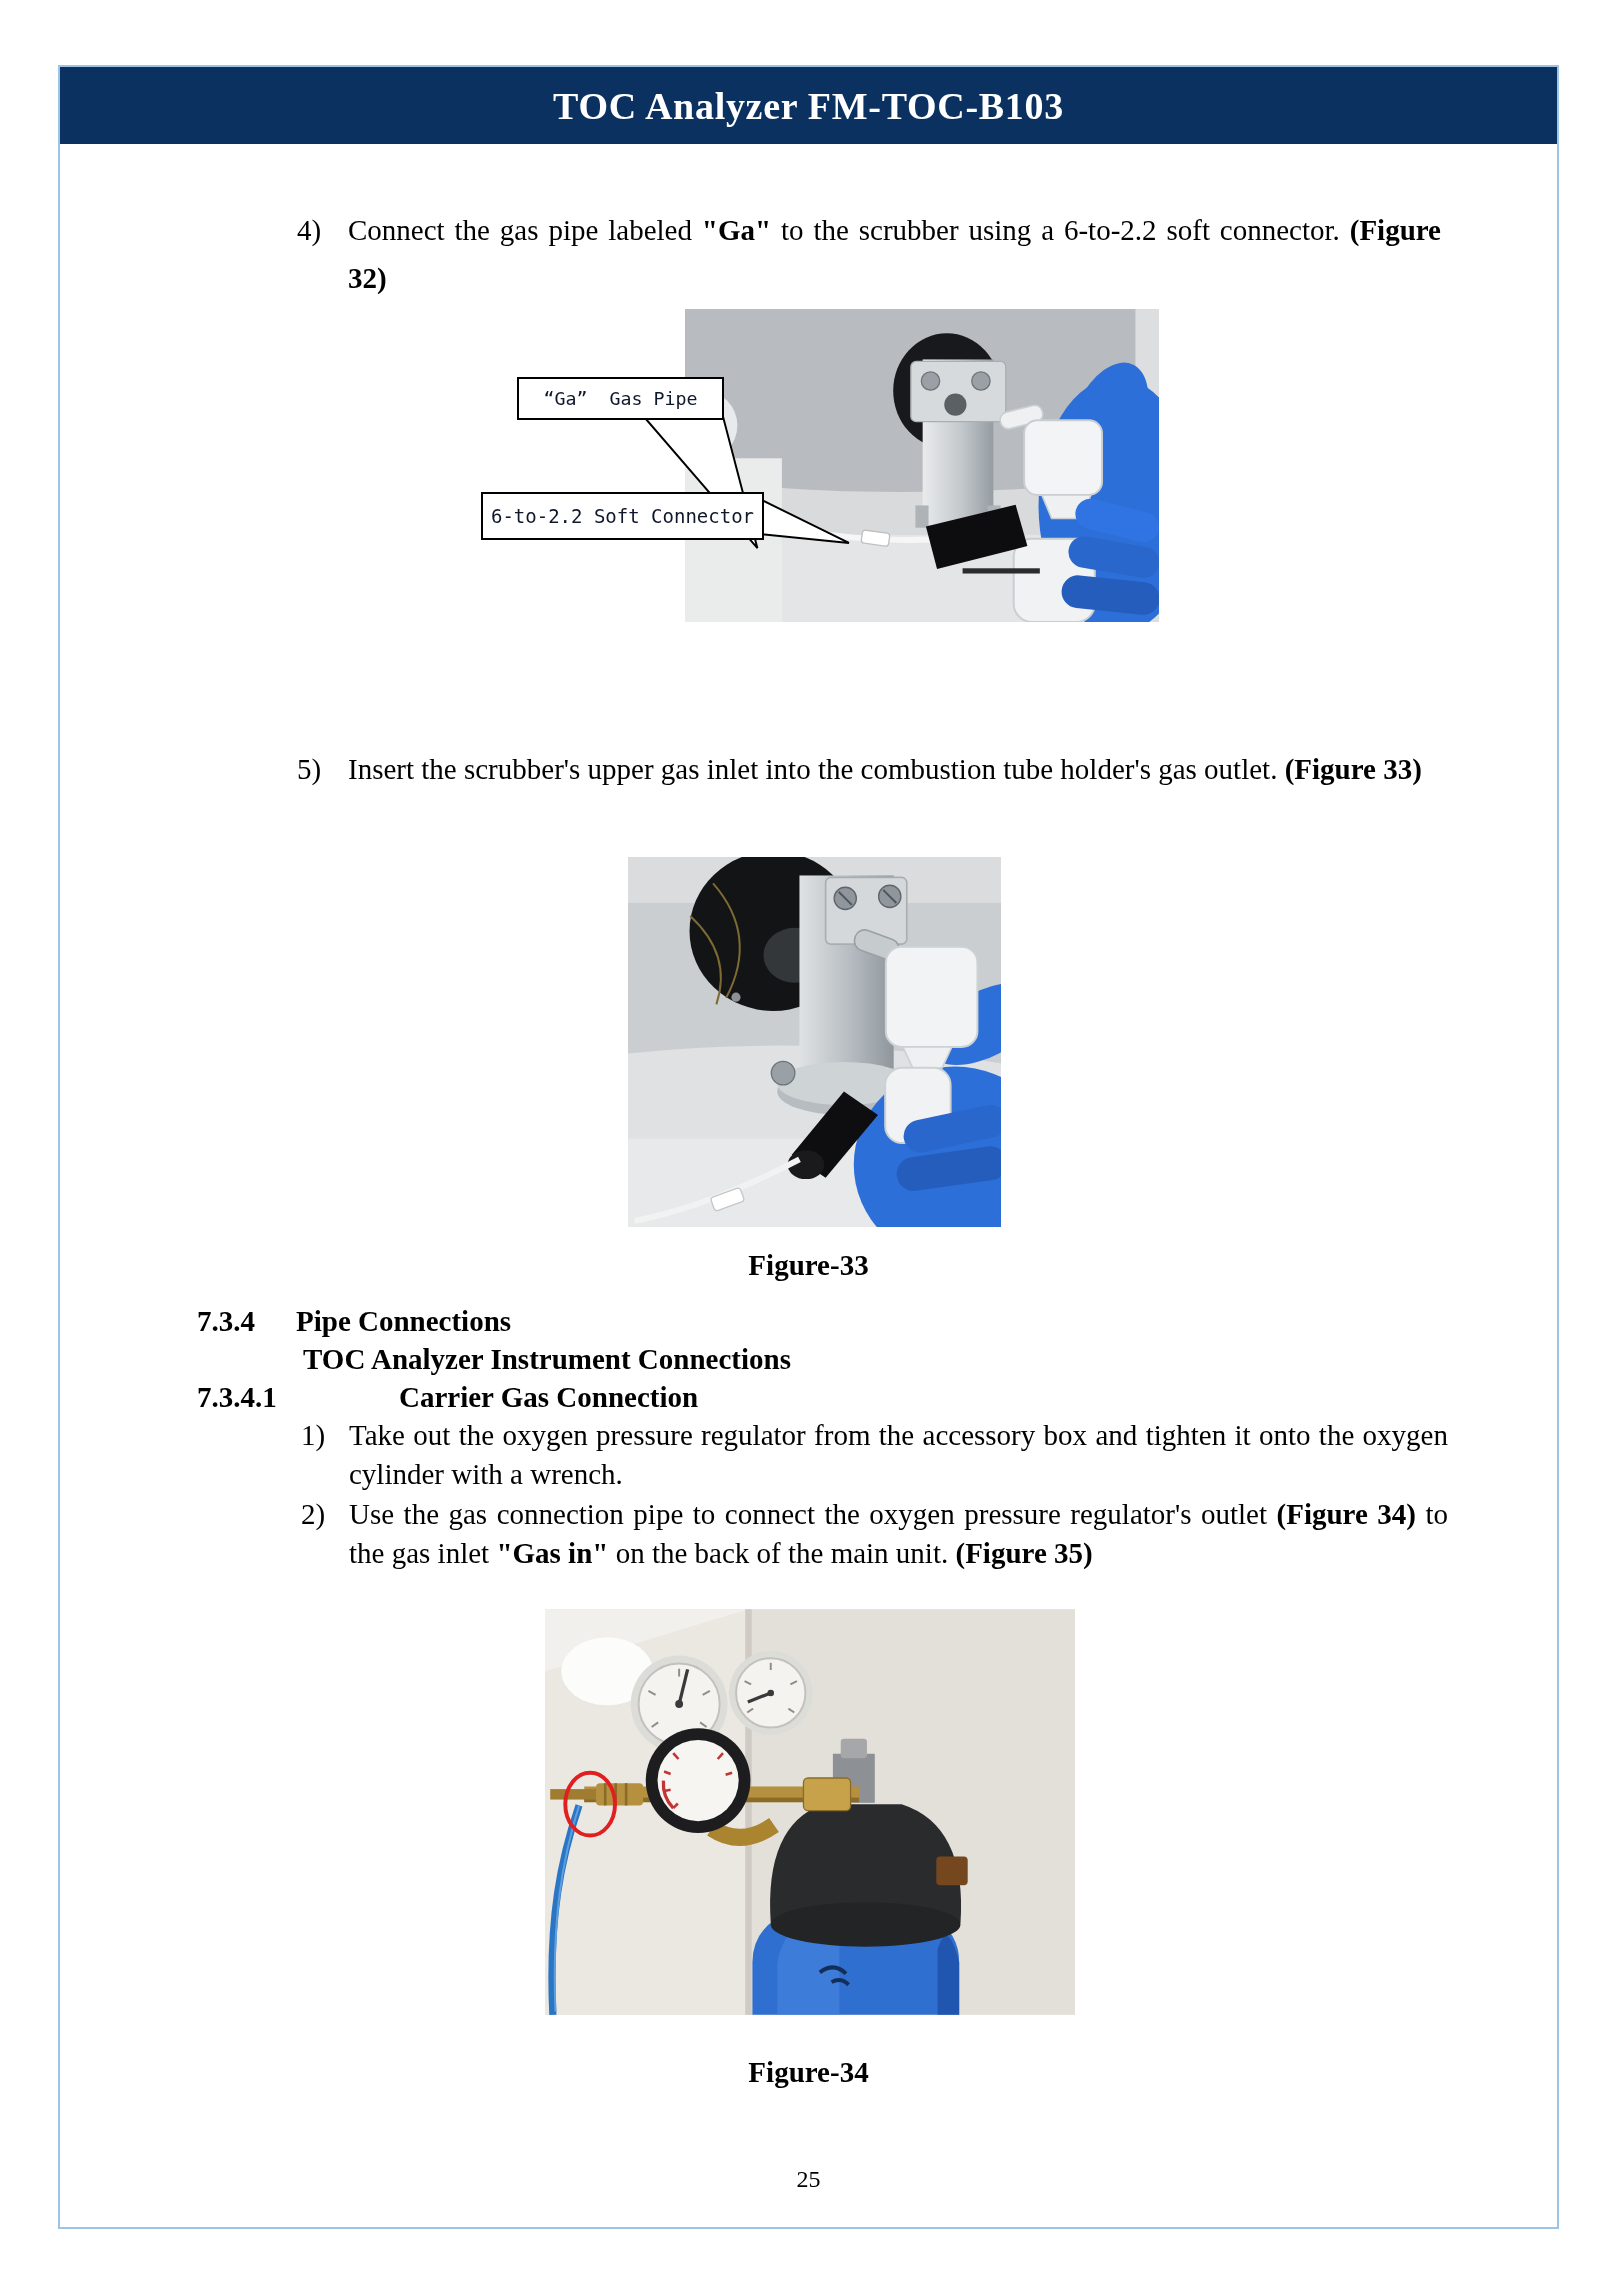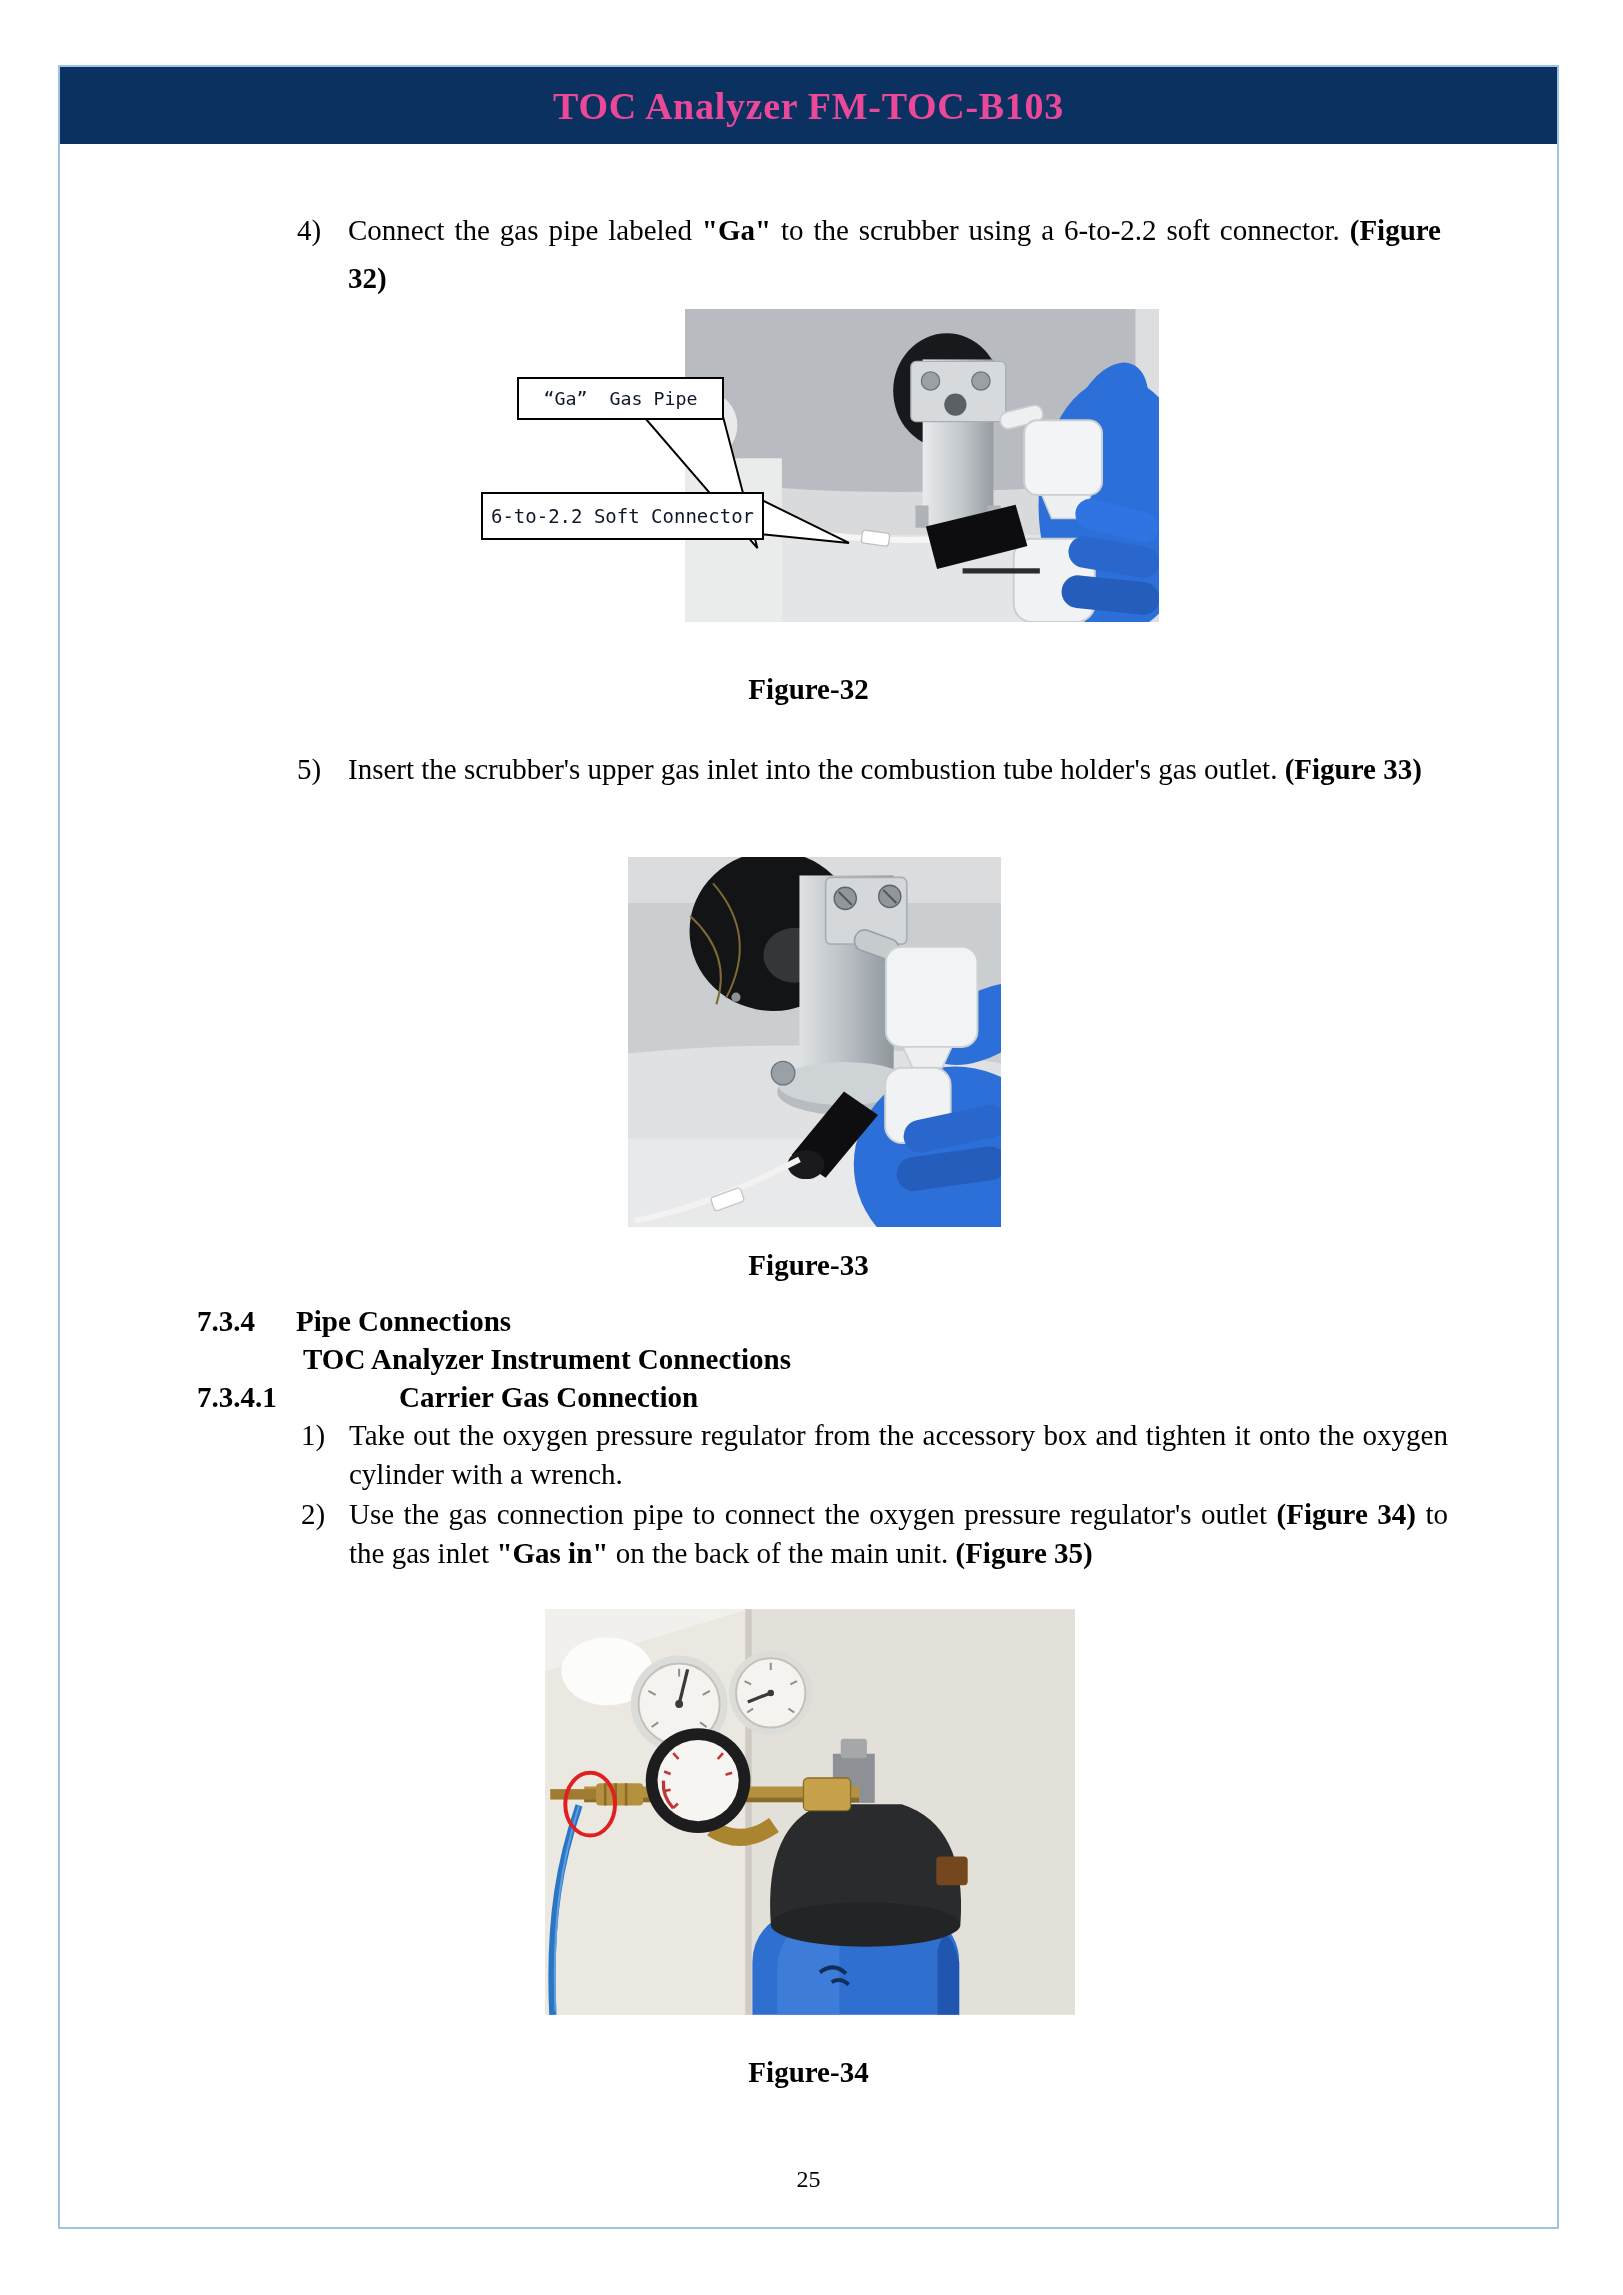--- a/index.html
+++ b/index.html
@@ -2,21 +2,21 @@
 <html style="font-size:10.5px"><head>
 <meta charset="utf-8">
 <style>
   html,body{margin:0;padding:0;background:#ffffff;}
   .page{position:relative;width:1623px;height:2295px;background:#ffffff;overflow:hidden;
         font-family:"Liberation Serif",serif;color:#000;}
   .content-box{position:absolute;left:58px;top:65px;width:1497px;height:2160px;
         border:2px solid #9dc3e6;background:#ffffff;}
   .titlebar{position:absolute;left:0;top:0;width:100%;height:77px;background:#0b3160;
         display:flex;align-items:center;justify-content:center;}
-  .titlebar span{color:#ec4899;font-weight:bold;font-size:38px;letter-spacing:0.7px;}
+  .titlebar span{color:#ffffff;font-weight:bold;font-size:38px;letter-spacing:0.7px;}
   .step{position:absolute;text-align:justify;font-size:29px;}
   .step .num{position:absolute;left:-51px;top:0;}
   .big-step{line-height:48px;width:1093px;left:288px;}
   .small-step{line-height:39px;width:1099px;left:289px;}
   .heading{position:absolute;font-weight:bold;font-size:29px;line-height:38px;white-space:nowrap;}
   .hnum{display:inline-block;}
   .caption{position:absolute;left:0;width:100%;text-align:center;font-weight:bold;font-size:29px;}
   .pagenum{position:absolute;left:0;width:100%;text-align:center;font-size:24px;}
   .figure{position:absolute;}
   .photo{position:absolute;overflow:hidden;}
@@ -89,21 +89,20 @@
         <polygon points="424,290 424,344 562,358" fill="#ffffff" stroke="#000" stroke-width="3"></polygon>
       </svg>
       <div class="callout" style="left:36px;top:68px;width:203px;height:39px;font-size:18.3px;">
         <span>“Ga”  Gas Pipe</span>
       </div>
       <div class="callout" style="left:0px;top:183px;width:279px;height:44px;font-size:19px;">
         <span>6-to-2.2 Soft Connector</span>
       </div>
     </div>
 
-    <div class="caption" style="top:606px;">Figure-32</div>
 
     <div class="step big-step" style="top:678px;">
       <span class="num">5)</span>
       <span><span>Insert the scrubber's upper gas inlet into the combustion tube holder's gas outlet. </span><b>(Figure 33)</b></span>
     </div>
 
     <div class="figure" style="left:568px;top:790px;width:373px;height:370px;">
       <div class="photo" style="left:0;top:0;width:373px;height:370px;">
         <svg viewBox="0 0 570 565">
           <defs>

